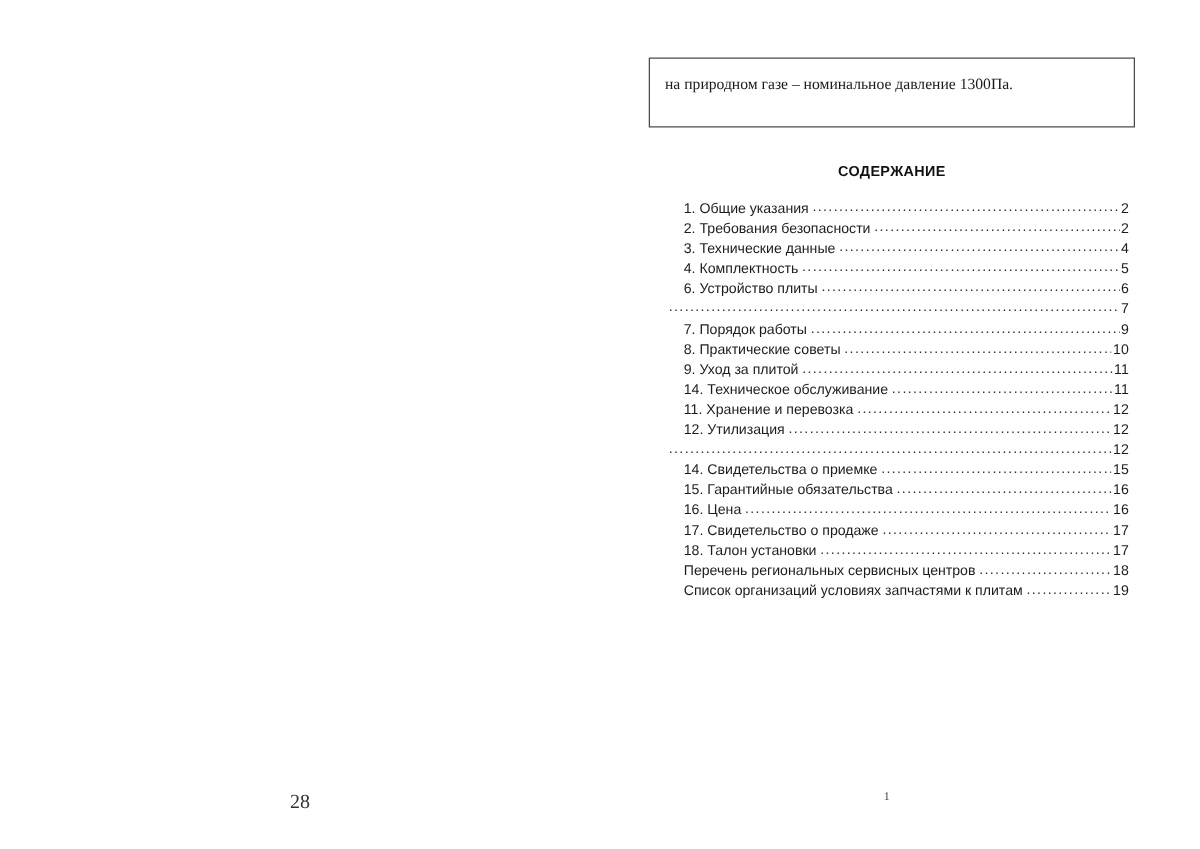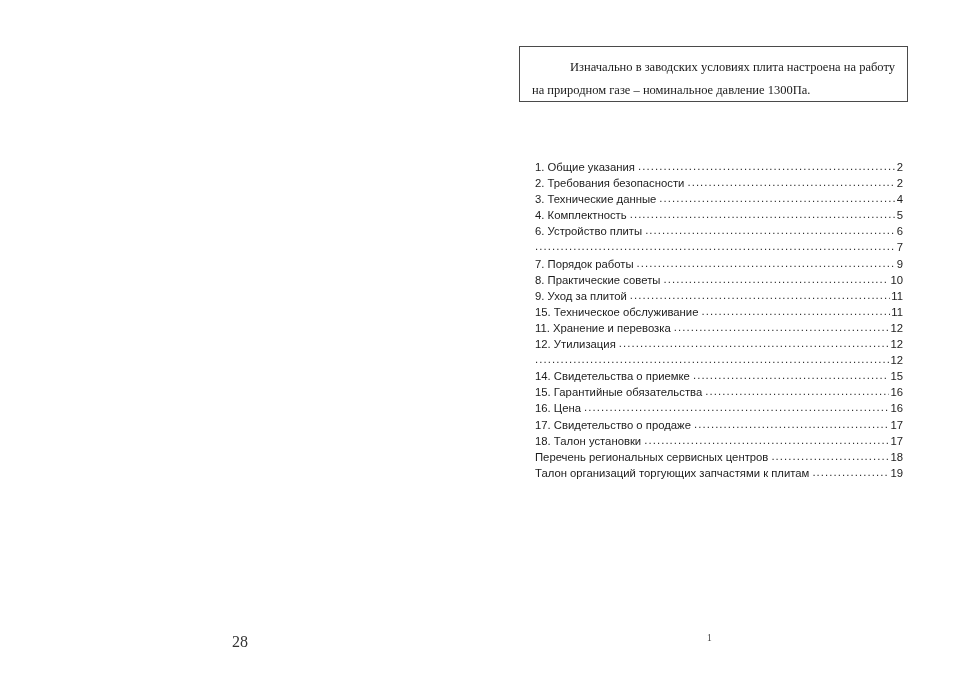--- a/index.html
+++ b/index.html
@@ -67,20 +67,21 @@
   .toc-item {
     display: flex;
     align-items: baseline;
     width: 100%;
     line-height: 16.1px;
     white-space: nowrap;
   }
   .toc-label {
     flex: 0 0 auto;
     padding-right: 3px;
+    margin-left: 12px;
   }
   .toc-dots {
     flex: 1 1 auto;
     overflow: hidden;
     white-space: nowrap;
     letter-spacing: 1.1px;
     font-size: 11.3px;
     color: #2a2a2a;
     transform: translateY(-1px);
   }
@@ -107,24 +108,24 @@
     font-size: 9.5px;
     color: #444;
   }
 </style>
 </head>
 <body>
 
 <div class="page">
 
   <div class="notice-box">
-    <div class="notice-line1">Изначально в заводских условиях плита настроена на работу</div>
     <div class="notice-line2">на природном газе – номинальное давление 1300Па.</div>
   </div>
 
+  <div class="contents-title">СОДЕРЖАНИЕ</div>
 
   <div class="toc">
       <div class="toc-item">
         <span class="toc-label">1. Общие указания</span>
         <span class="toc-dots">........................................................................................................................................................</span>
         <span class="toc-page">2</span>
       </div>
       <div class="toc-item">
         <span class="toc-label">2. Требования безопасности</span>
         <span class="toc-dots">........................................................................................................................................................</span>
@@ -158,21 +159,21 @@
         <span class="toc-label">8. Практические советы</span>
         <span class="toc-dots">........................................................................................................................................................</span>
         <span class="toc-page">10</span>
       </div>
       <div class="toc-item">
         <span class="toc-label">9. Уход за плитой</span>
         <span class="toc-dots">........................................................................................................................................................</span>
         <span class="toc-page">11</span>
       </div>
       <div class="toc-item">
-        <span class="toc-label">15. Техническое обслуживание</span>
+        <span class="toc-label">14. Техническое обслуживание</span>
         <span class="toc-dots">........................................................................................................................................................</span>
         <span class="toc-page">11</span>
       </div>
       <div class="toc-item">
         <span class="toc-label">11. Хранение и перевозка</span>
         <span class="toc-dots">........................................................................................................................................................</span>
         <span class="toc-page">12</span>
       </div>
       <div class="toc-item">
         <span class="toc-label">12. Утилизация</span>
@@ -207,21 +208,21 @@
         <span class="toc-label">18. Талон установки</span>
         <span class="toc-dots">........................................................................................................................................................</span>
         <span class="toc-page">17</span>
       </div>
       <div class="toc-item">
         <span class="toc-label">Перечень региональных сервисных центров</span>
         <span class="toc-dots">........................................................................................................................................................</span>
         <span class="toc-page">18</span>
       </div>
       <div class="toc-item">
-        <span class="toc-label">Талон организаций торгующих запчастями к плитам</span>
+        <span class="toc-label">Список организаций условиях запчастями к плитам</span>
         <span class="toc-dots">........................................................................................................................................................</span>
         <span class="toc-page">19</span>
       </div>
     </div>
 
   <div class="folio-left">28</div>
   <div class="folio-right">1</div>
 
 </div>
 

